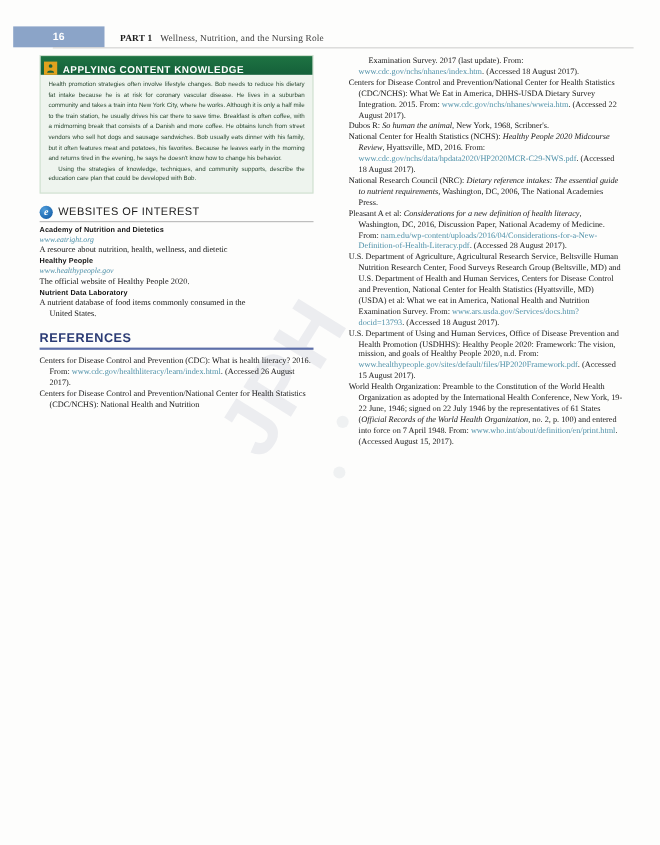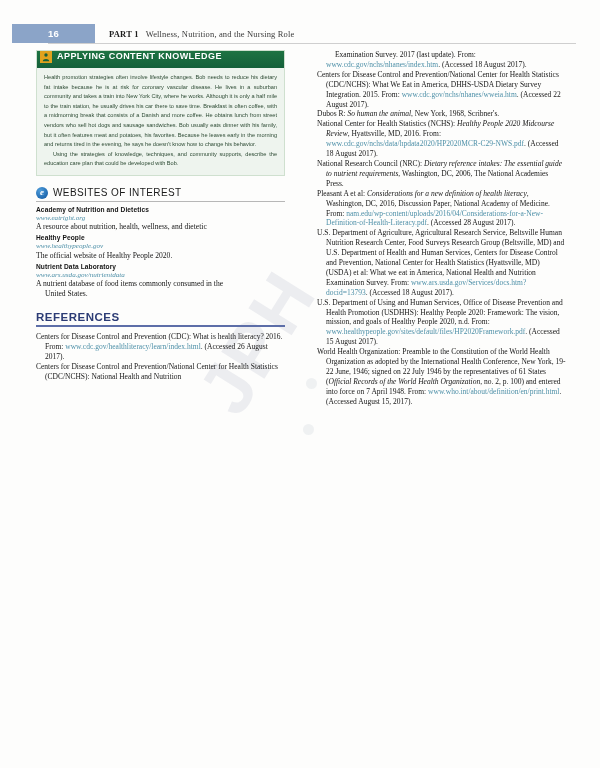--- a/index.html
+++ b/index.html
@@ -97,21 +97,21 @@
   .ack-box {
     border: 1px solid #cfe0cf;
     background: #eef4ee;
     margin-bottom: 11px;
   }
   .ack-header {
     background: #1a6b3c;
     background: linear-gradient(to bottom, #1e7342 0%, #14603a 100%);
     height: 17px;
     display: flex;
-    align-items: flex-start;
+    align-items: flex-end;
     padding-left: 3px;
     gap: 5px;
   }
   .ack-icon {
     width: 12px;
     height: 12px;
     background: #e0a21e;
     display: flex;
     align-items: center;
     justify-content: center;
@@ -301,21 +301,20 @@
         <div>
           <div class="site-name">Healthy People</div>
           <div class="site-url">www.healthypeople.gov</div>
           <div class="site-desc">
             <span>The official website of Healthy People 2020.</span>
           </div>
         </div>
 
         <div>
           <div class="site-name">Nutrient Data Laboratory</div>
-          <div class="site-url">www.ars.usda.gov/nutrientdata</div>
           <div class="site-desc">
             <span>A nutrient database of food items commonly consumed in the</span>
             <span class="cont">United States.</span>
           </div>
         </div>
       </div>
 
       <div>
         <div class="refs-head">REFERENCES</div>
         <div class="refs-rule"></div>

